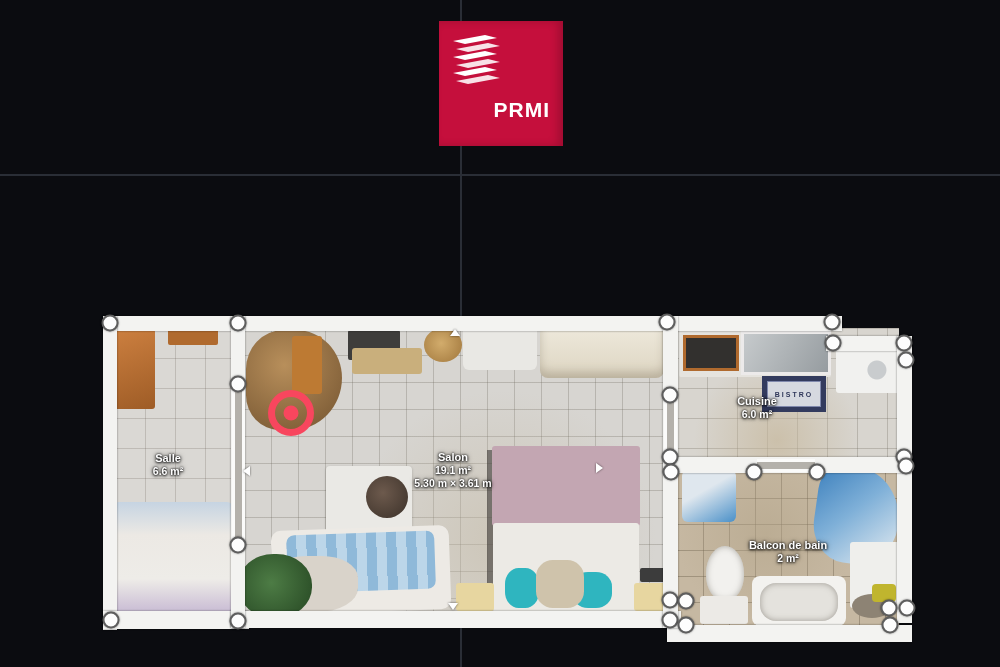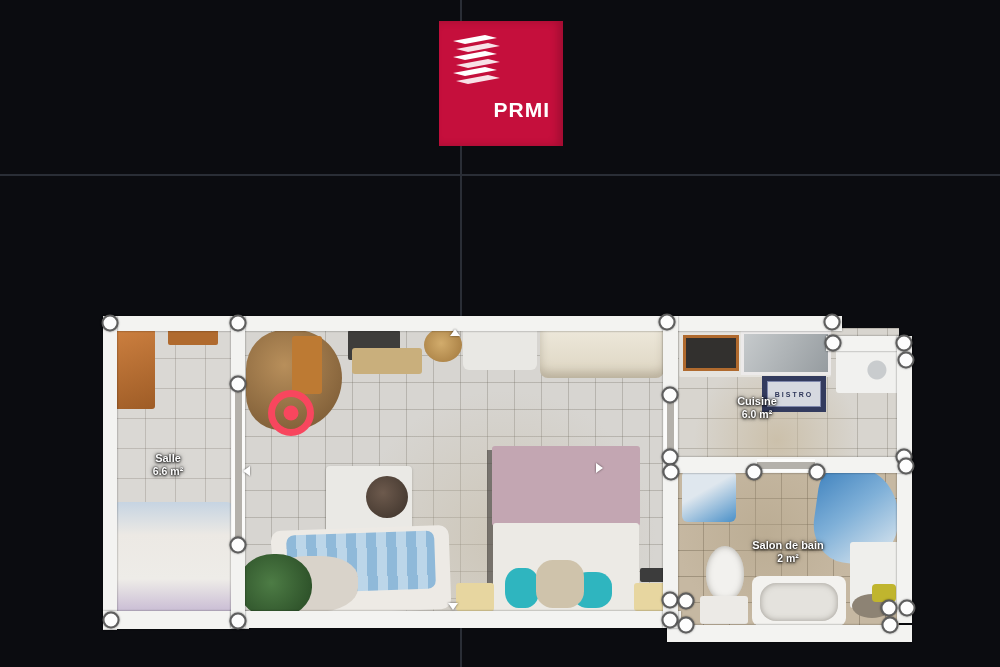--- a/index.html
+++ b/index.html
@@ -186,24 +186,29 @@
       <div class="handle" style="left: 686px; top: 625px;"></div>
       <div class="handle" style="left: 889px; top: 608px;"></div>
       <div class="handle" style="left: 907px; top: 608px;"></div>
       <div class="handle" style="left: 890px; top: 625px;"></div>
     </div>
 
   <div class="room-label" style="left:128px;top:452px;width:80px;">
     <div>Salle</div>
     <div class="sub">6.6 m²</div>
   </div>
+  <div class="room-label" style="left:392px;top:451px;width:122px;">
+    <div>Salon</div>
+    <div class="sub">19.1 m²</div>
+    <div class="sub">5.30 m × 3.61 m</div>
+  </div>
   <div class="room-label" style="left:717px;top:395px;width:80px;">
     <div>Cuisine</div>
     <div class="sub">6.0 m²</div>
   </div>
   <div class="room-label" style="left:738px;top:539px;width:100px;">
-    <div>Salon de bain</div>
+    <div>Balcon de bain</div>
     <div class="sub">2 m²</div>
   </div>
 
   <div class="pos-marker" style="left: 291px; top: 413px;"></div>
 
 </div>
 
 </body></html>

